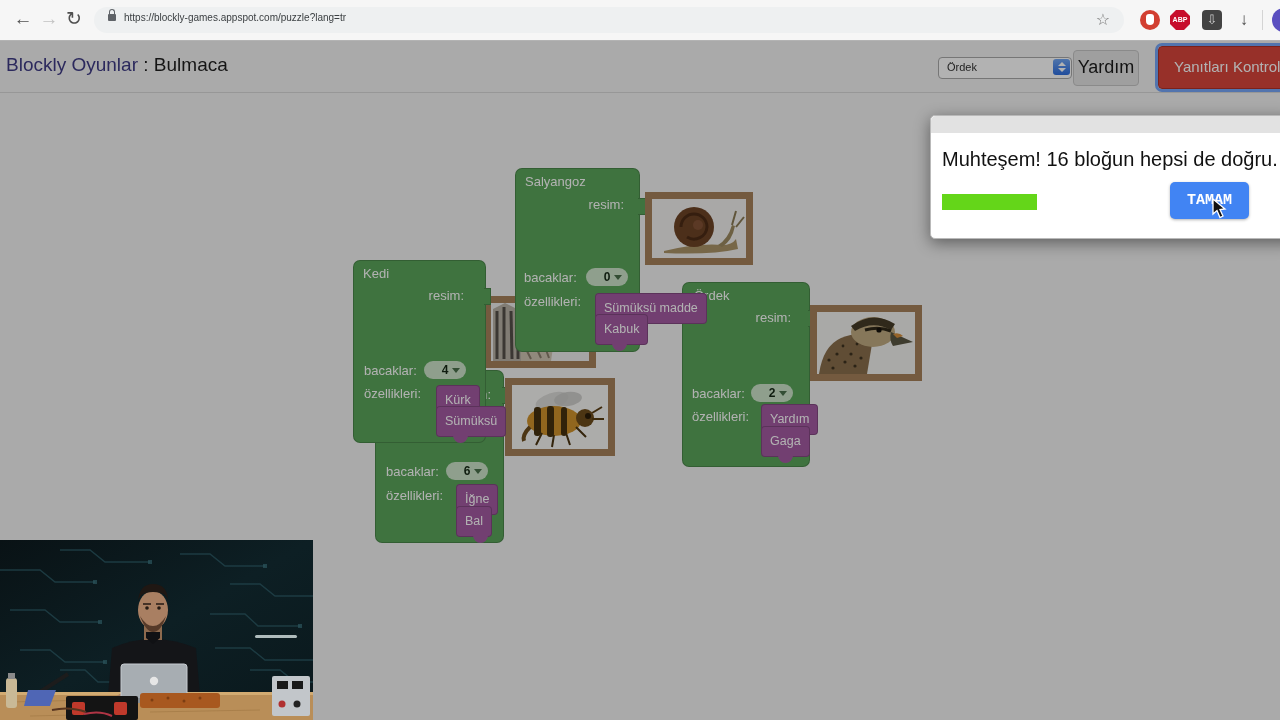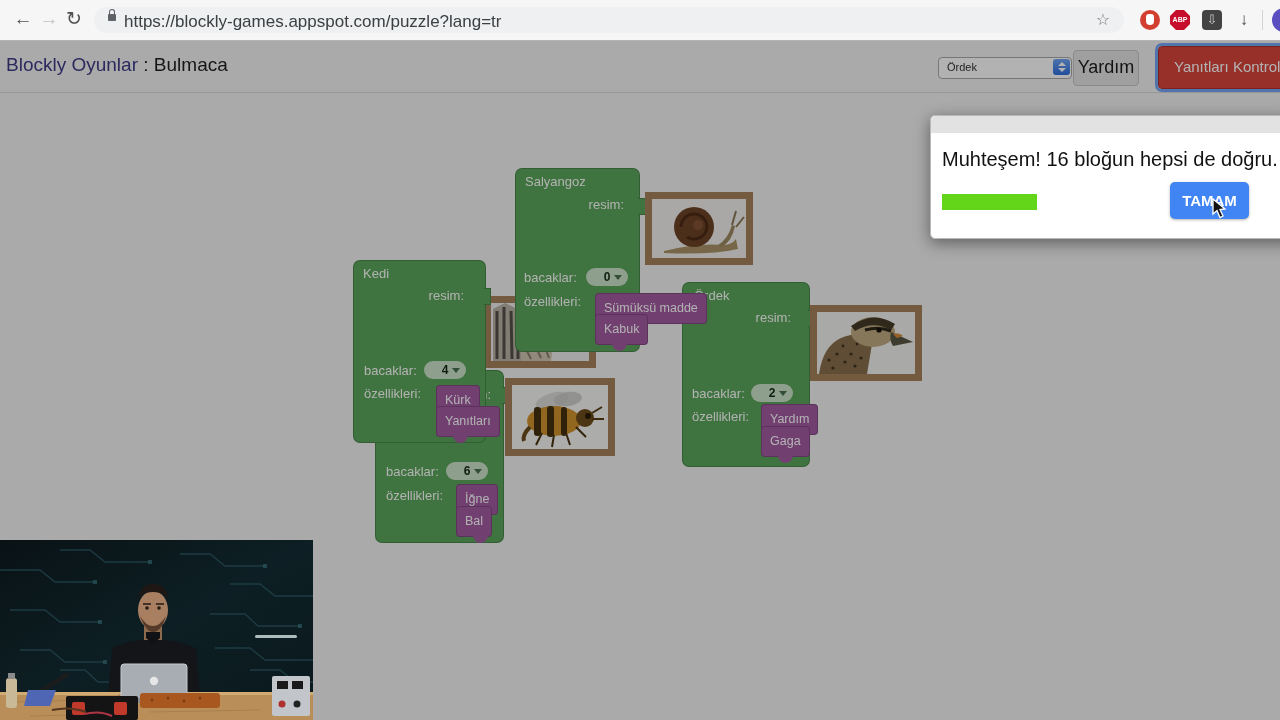--- a/index.html
+++ b/index.html
@@ -9,21 +9,21 @@
   #chrome{position:absolute;left:0;top:0;width:1280px;height:40px;background:#f6f6f6;
     border-bottom:1px solid #b3b3b3;z-index:50;}
   .navbtn{position:absolute;top:6px;width:26px;height:26px;font-size:19px;line-height:26px;
     text-align:center;color:#4f4f4f;cursor:pointer;}
   .navbtn.disabled{color:#c2c2c2;}
   #urlpill{position:absolute;left:94px;top:7px;width:1030px;height:26px;background:#eef0f1;
     border-radius:13px;}
   #lock{position:absolute;left:14px;top:7px;width:8px;height:7px;background:#5f6368;border-radius:1px;}
   #lock::before{content:'';position:absolute;left:1px;top:-5px;width:4px;height:5px;
     border:1.5px solid #5f6368;border-bottom:none;border-radius:4px 4px 0 0;}
-  #url{position:absolute;left:30px;top:5px;font-size:17px;color:#3c4043;white-space:nowrap;}
+  #url{position:absolute;left:30px;top:5px;font-size:10px;color:#3c4043;white-space:nowrap;}
   #star{position:absolute;right:14px;top:3px;font-size:16px;color:#757575;}
   .ext{position:absolute;top:10px;width:20px;height:20px;}
   #adblock-icon{background:#d23f31;border-radius:50%;}
   #adblock-icon::before{content:'';position:absolute;left:6px;top:4px;width:8px;height:11px;
     background:#fff;border-radius:3px 3px 4px 4px;}
   #abp-icon{background:#c70d2c;color:#fff;font-size:7px;font-weight:bold;line-height:20px;
     text-align:center;clip-path:polygon(30% 0,70% 0,100% 30%,100% 70%,70% 100%,30% 100%,0 70%,0 30%);}
   #dl-icon{background:#434343;border-radius:4px;color:#c9c9c9;font-size:13px;line-height:19px;
     text-align:center;}
   #arrow-icon{color:#4a4a4a;font-size:17px;font-weight:bold;line-height:20px;text-align:center;}
@@ -71,21 +71,21 @@
   
   #dim{position:absolute;left:0;top:0;width:1280px;height:679px;background:rgba(0,0,0,.30);z-index:20;}
   #dialog{position:absolute;left:930px;top:74px;width:365px;height:122px;background:#fff;
     border:1px solid #b9b9b9;border-radius:5px;box-shadow:0 4px 16px rgba(0,0,0,.45);z-index:30;}
   #dialog-header{position:absolute;left:0;top:0;width:100%;height:17px;background:#e2e2e2;
     border-radius:5px 5px 0 0;cursor:move;}
   #dialog-msg{position:absolute;left:11px;top:32px;font-size:20px;color:#111;}
   #progress{position:absolute;left:11px;top:78px;width:95px;height:16px;background:#64d619;}
   #ok-btn{position:absolute;left:239px;top:66px;width:79px;height:37px;background:#4184f3;
     border-radius:5px;color:#fff;font-weight:bold;font-size:15px;text-align:center;line-height:37px;
-    box-shadow:0 1px 3px rgba(0,0,0,.3);cursor:pointer;}
+    box-shadow:0 1px 3px rgba(0,0,0,.3);cursor:pointer;font-family:Liberation Mono, monospace;}
   #cursor{position:absolute;left:1212px;top:157px;z-index:35;}
 
   
   #webcam{position:absolute;left:0;top:540px;width:313px;height:180px;z-index:40;background:#0b171a;}
 </style>
 </head>
 <body>
 
 <div id="chrome">
   <div class="navbtn" style="left:10px">←</div>
@@ -169,21 +169,21 @@
   <div class="gblock" style="left:353px;top:219px;width:131px;height:181px;z-index:4">
     <div class="gtitle">Kedi</div>
     <div class="glabel" style="right:21px;top:27px">resim:</div>
     <div class="gtab" style="right:-6px;top:27px;width:6px;height:15px"></div>
     <div class="glabel" style="left:10px;top:102px">bacaklar:</div>
     <div class="dropdown" style="left:70px;top:100px">
       <span>4</span><span class="arr"></span>
     </div>
     <div class="glabel" style="left:10px;top:125px">özellikleri:</div>
     <div class="trait" style="left:82px;top:124px">Kürk</div>
-    <div class="trait tab" style="left:82px;top:145px">Yanıtları</div>
+    <div class="trait tab" style="left:82px;top:145px">Sümüksü</div>
   </div>
 
   <div class="gblock" style="left:515px;top:127px;width:123px;height:182px;z-index:5">
     <div class="gtitle">Salyangoz</div>
     <div class="glabel" style="right:15px;top:28px">resim:</div>
     <div class="gtab" style="right:-7px;top:29px;width:7px;height:15px"></div>
     <div class="glabel" style="left:8px;top:101px">bacaklar:</div>
     <div class="dropdown" style="left:70px;top:99px">
       <span>0</span><span class="arr"></span>
     </div>

